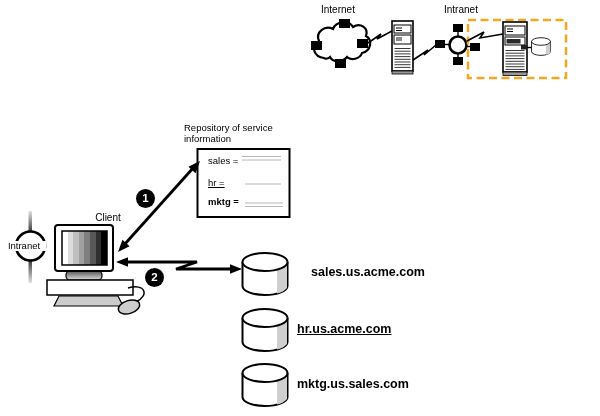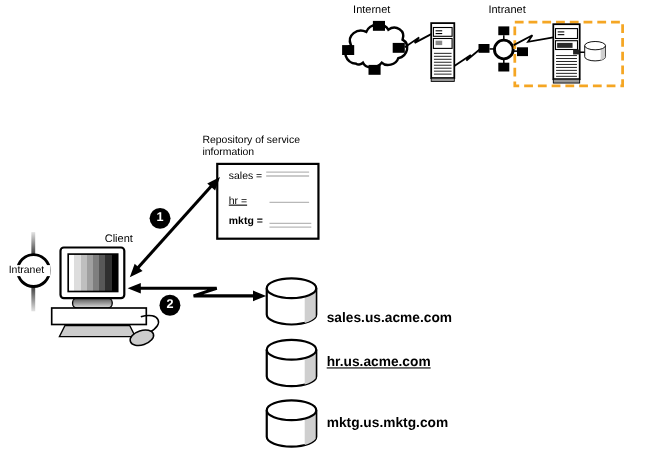--- a/index.html
+++ b/index.html
@@ -193,17 +193,17 @@
 <div class="lbl t95" style="left:208px;top:178px;text-decoration:underline;">hr =</div>
 <div class="lbl t95" style="left:208px;top:197px;font-weight:bold;">mktg =</div>
 
 <div class="lbl t10" style="left:82px;top:212px;width:30px;text-align:center;margin-left:11px;">Client</div>
 
 <div class="lbl t95 node-label" style="left:2px;top:241px;width:44px;">Intranet</div>
 
 <div class="badge" style="left:136px;top:189px;">1</div>
 <div class="badge" style="left:145px;top:268px;">2</div>
 
-<div class="lbl db-label" style="left:297px;top:266px;margin-top:17px;">sales.us.acme.com</div>
+<div class="lbl db-label" style="left:311px;top:266px;">sales.us.acme.com</div>
 <div class="lbl db-label" style="left:297px;top:323px;text-decoration:underline;">hr.us.acme.com</div>
-<div class="lbl db-label" style="left:297px;top:378px;">mktg.us.mktg.com</div>
+<div class="lbl db-label" style="left:297px;top:378px;">mktg.us.sales.com</div>
 
 </div>
 
 </body></html>

